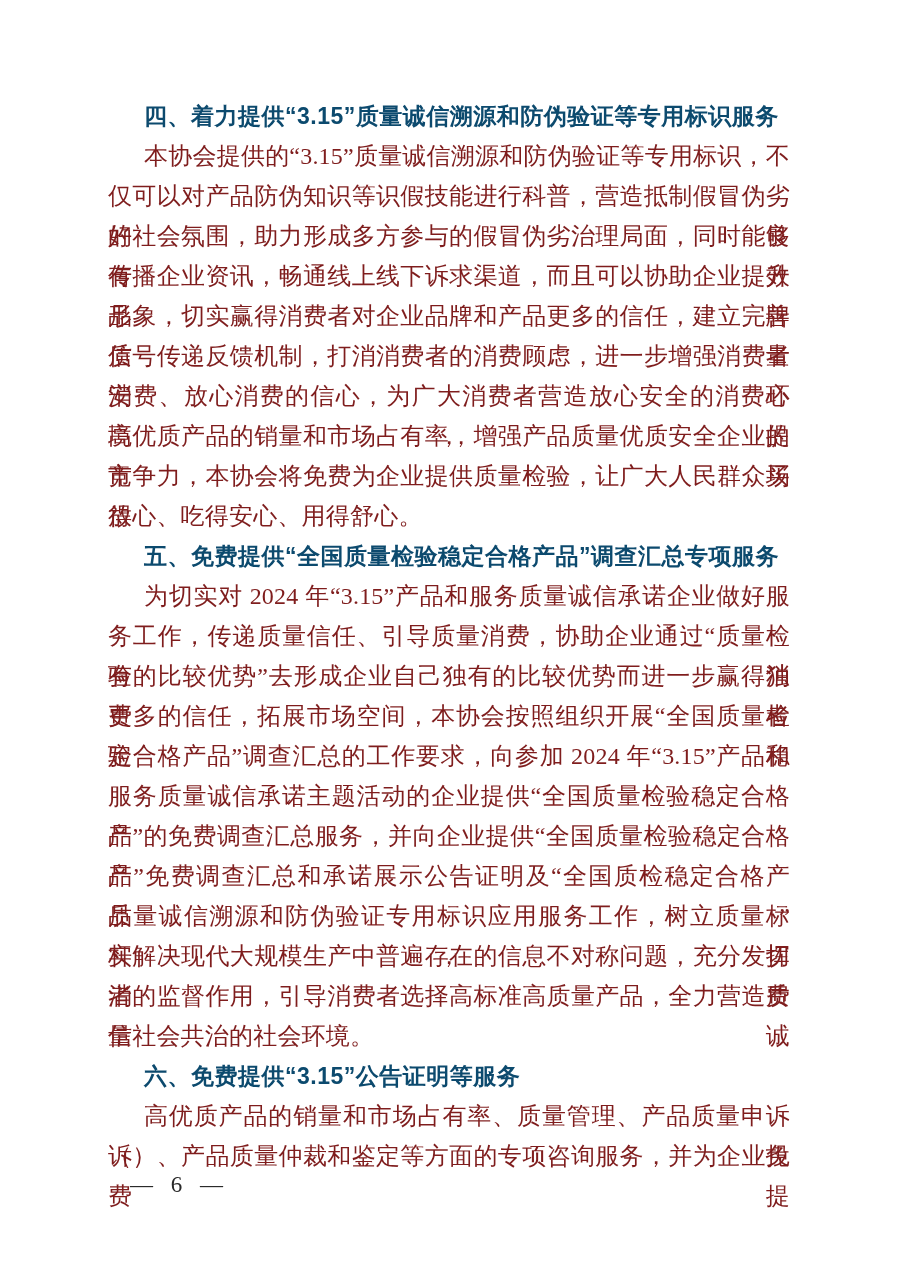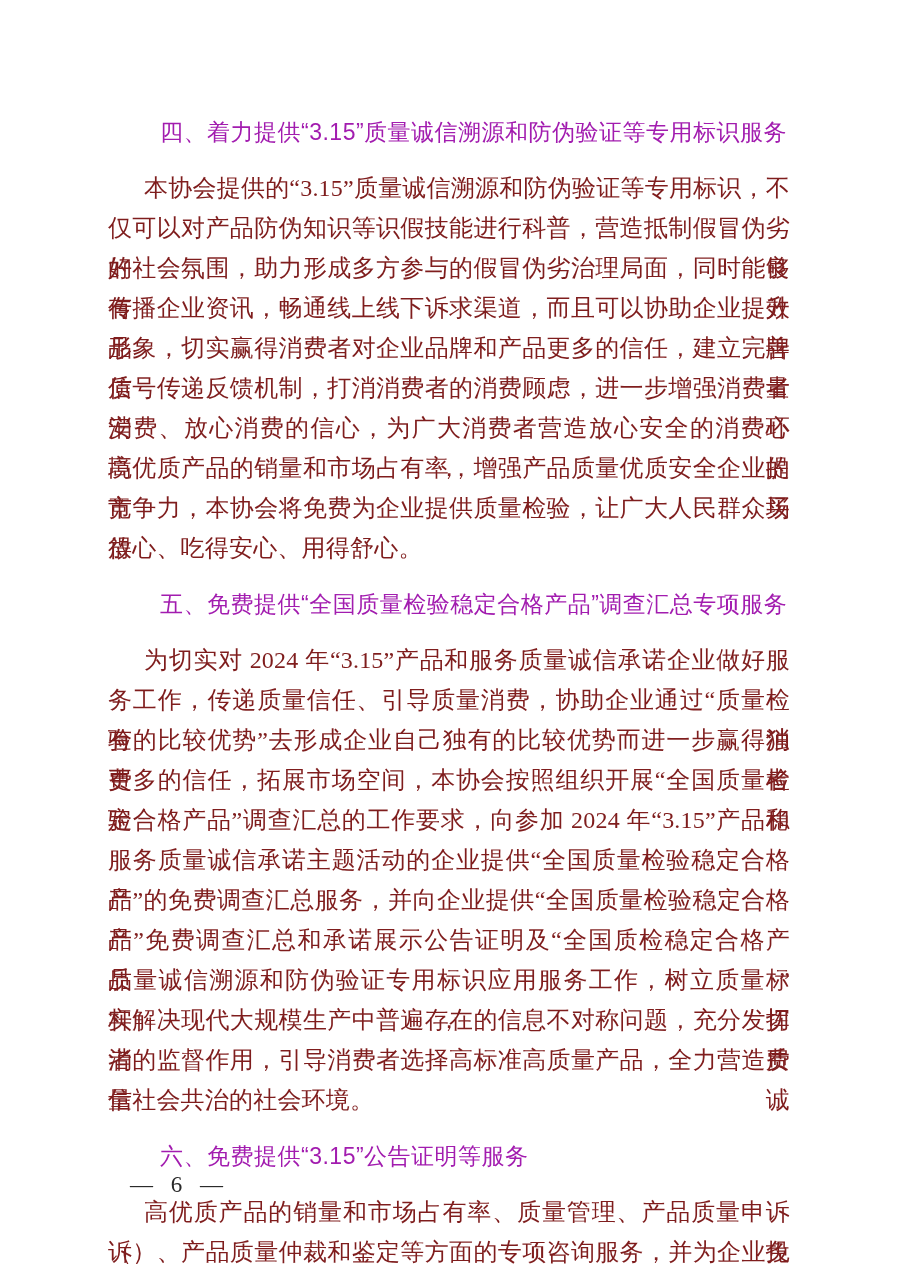--- a/index.html
+++ b/index.html
@@ -17,26 +17,26 @@
     background: #ffffff;
     box-sizing: border-box;
   }
   .content {
     position: absolute;
     left: 108px;
     top: 96px;
     width: 682px;
   }
   .heading {
-    margin: 16px;
+    margin: 0;
     height: 40px;
     line-height: 40px;
     font-size: 23px;
-    font-weight: 400;
-    color: #a21caf;
+    font-weight: 700;
+    color: #0c4a6e;
     font-family: "Liberation Sans", "DejaVu Sans", sans-serif;
     text-indent: 36px;
     white-space: nowrap;
     letter-spacing: 0.5px;
   }
   .line {
     height: 40px;
     line-height: 40px;
     font-size: 24px;
     color: #7f1d1d;

